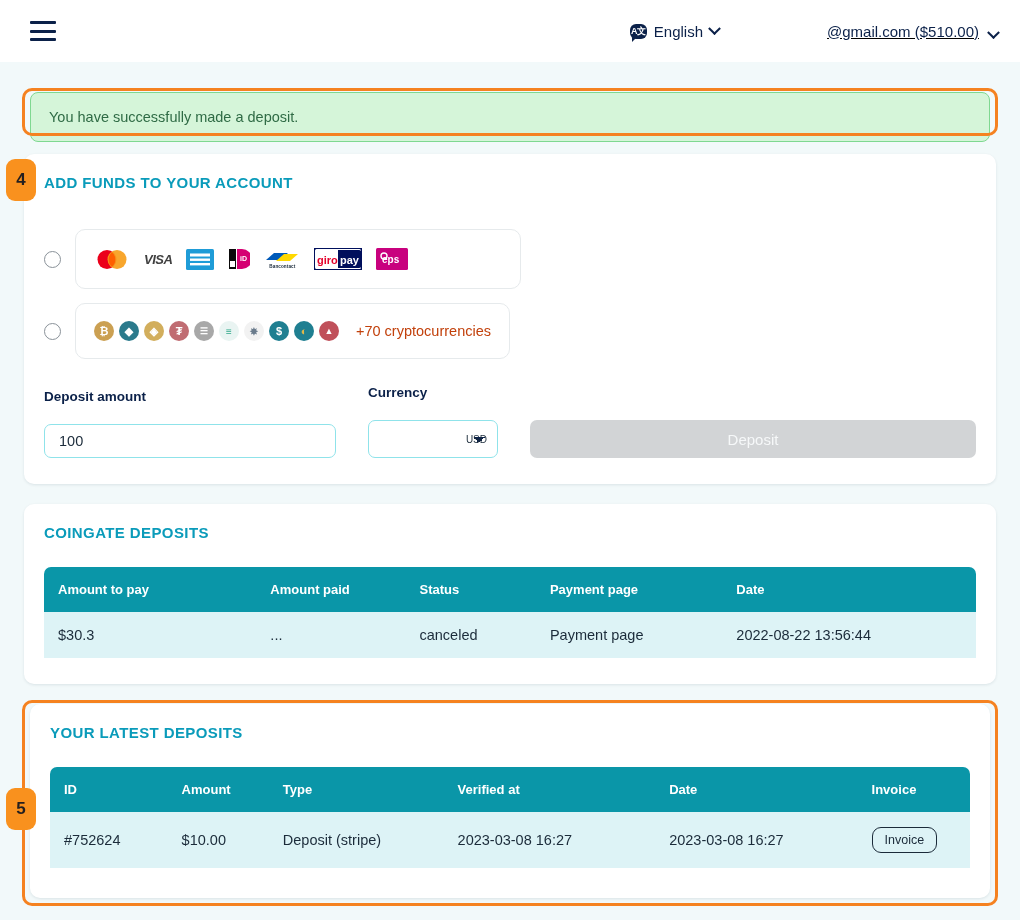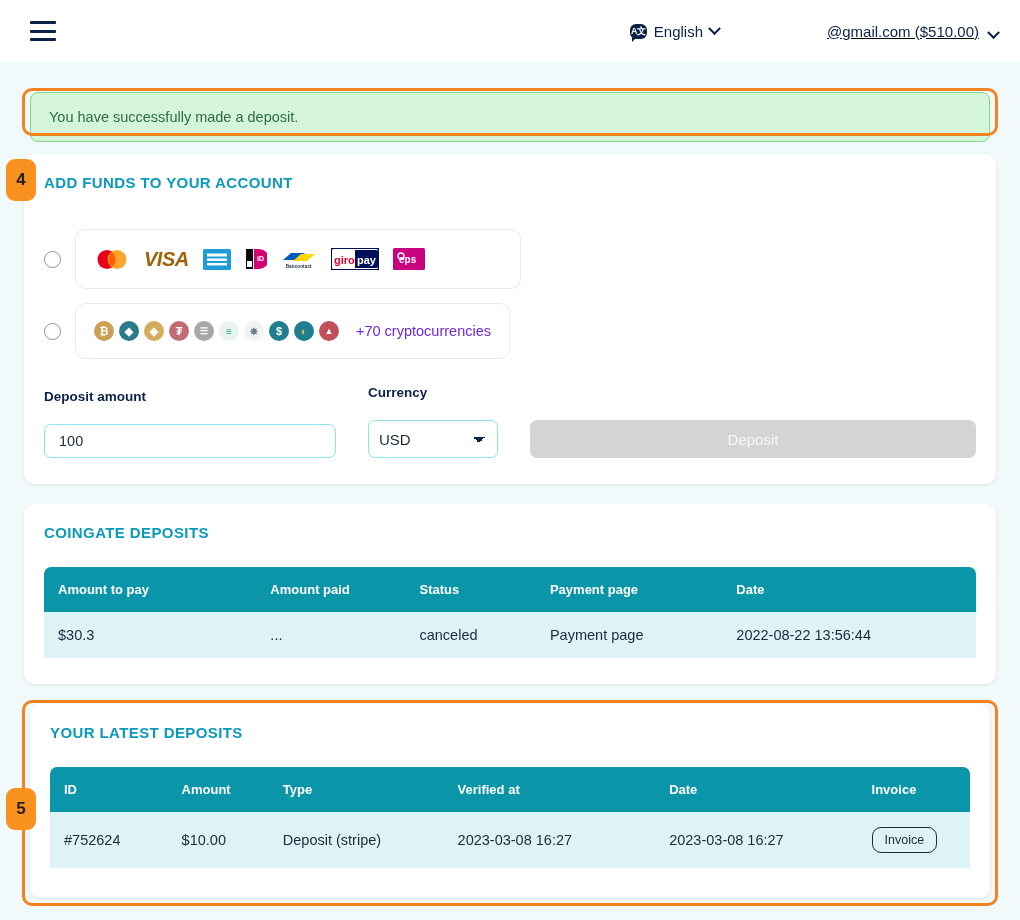--- a/index.html
+++ b/index.html
@@ -94,43 +94,44 @@
     border-radius: 50%; background: #fff; flex: 0 0 auto; cursor: pointer;
   }
   .pm-box {
     border: 1px solid #e6eaec; border-radius: 10px;
     padding: 14px 18px; display: flex; align-items: center; gap: 14px;
     background: #fff;
   }
   .pm-box.cards { width: 446px; height: 60px; }
   .pm-box.crypto { height: 56px; gap: 5px; }
 
-  .crypto-note { font-size: 14.5px; color: #6d28d9; margin-left: 12px; white-space: nowrap; }
+  .crypto-note { font-size: 14.5px; color: #c2410c; margin-left: 12px; white-space: nowrap; }
 
   
   .form-row { display: flex; align-items: flex-end; gap: 32px; margin-top: 26px; }
   .field-label { font-size: 13.5px; color: #0b2149; font-weight: bold; margin-bottom: 20px; }
   .text-input {
     width: 292px; height: 34px;
     border: 1px solid #8fe3ea; border-radius: 7px;
     padding: 0 14px; font-size: 14.5px; color: #1b2b3a;
     font-family: "Liberation Sans", sans-serif; background: #fff;
   }
   .select-input {
     width: 130px; height: 38px;
     border: 1px solid #8fe3ea; border-radius: 7px;
-    padding: 0 10px; font-size: 15px; color: #1b2b3a;
+    padding: 0 10px; font-size: 10px; color: #1b2b3a;
     font-family: "Liberation Sans", sans-serif; background: #fff;
     appearance: none; -webkit-appearance: none;
     background-image:
       linear-gradient(45deg, transparent 50%, #0b2149 50%),
       linear-gradient(135deg, #0b2149 50%, transparent 50%);
     background-position: calc(100% - 18px) 16px, calc(100% - 12px) 16px;
     background-size: 6px 6px, 6px 6px;
     background-repeat: no-repeat;
+    text-align: right;
   }
   .btn-deposit {
     width: 452px; height: 38px;
     background: #d2d4d6; color: #f6f8f9;
     border: none; border-radius: 7px;
     font-size: 15px; font-family: "Liberation Sans", sans-serif;
     cursor: not-allowed;
   }
 
   
@@ -202,21 +203,21 @@
       <div class="pm-box cards">
 
         <span class="logo">
           <svg width="36" height="23" viewBox="0 0 36 23">
               <circle cx="13" cy="11.5" r="9.5" fill="#eb001b"></circle>
               <circle cx="23" cy="11.5" r="9.5" fill="#f79e1b" opacity=".92"></circle>
               <path d="M18 4.3a9.5 9.5 0 000 14.4 9.5 9.5 0 000-14.4z" fill="#ff5f00"></path>
             </svg>
         </span>
 
-        <span class="logo" style="font-style:italic;font-weight:bold;font-size:20px;color:#a16207;letter-spacing:-.5px;">VISA</span>
+        <span class="logo" style="font-style:italic;font-weight:bold;font-size:13px;color:#404040;letter-spacing:-.5px;">VISA</span>
 
         <span class="logo">
           <svg width="28" height="21" viewBox="0 0 28 21">
               <rect width="28" height="21" rx="1.5" fill="#1f9cd7"></rect>
               <rect x="4" y="4.5" width="20" height="3" fill="#fff"></rect>
               <rect x="4" y="9.5" width="20" height="2.4" fill="#fff"></rect>
               <rect x="4" y="14" width="20" height="2.4" fill="#fff"></rect>
             </svg>
         </span>
 

